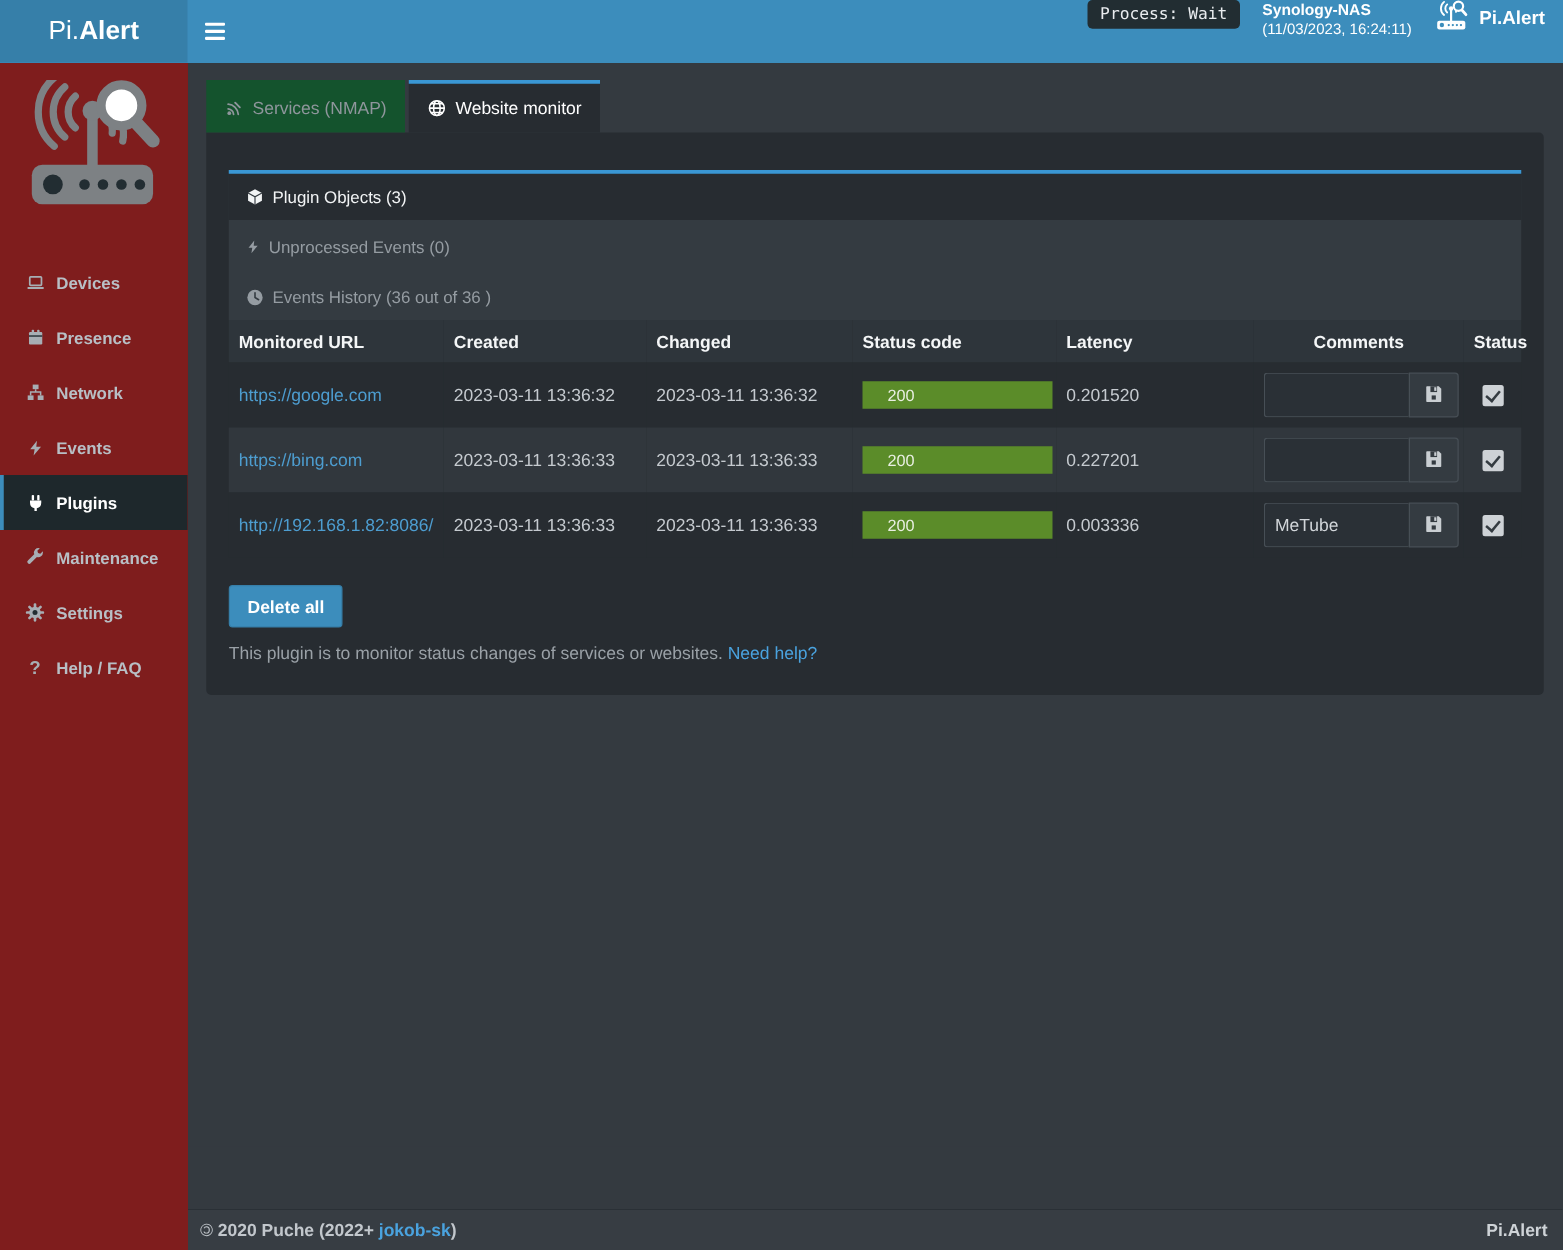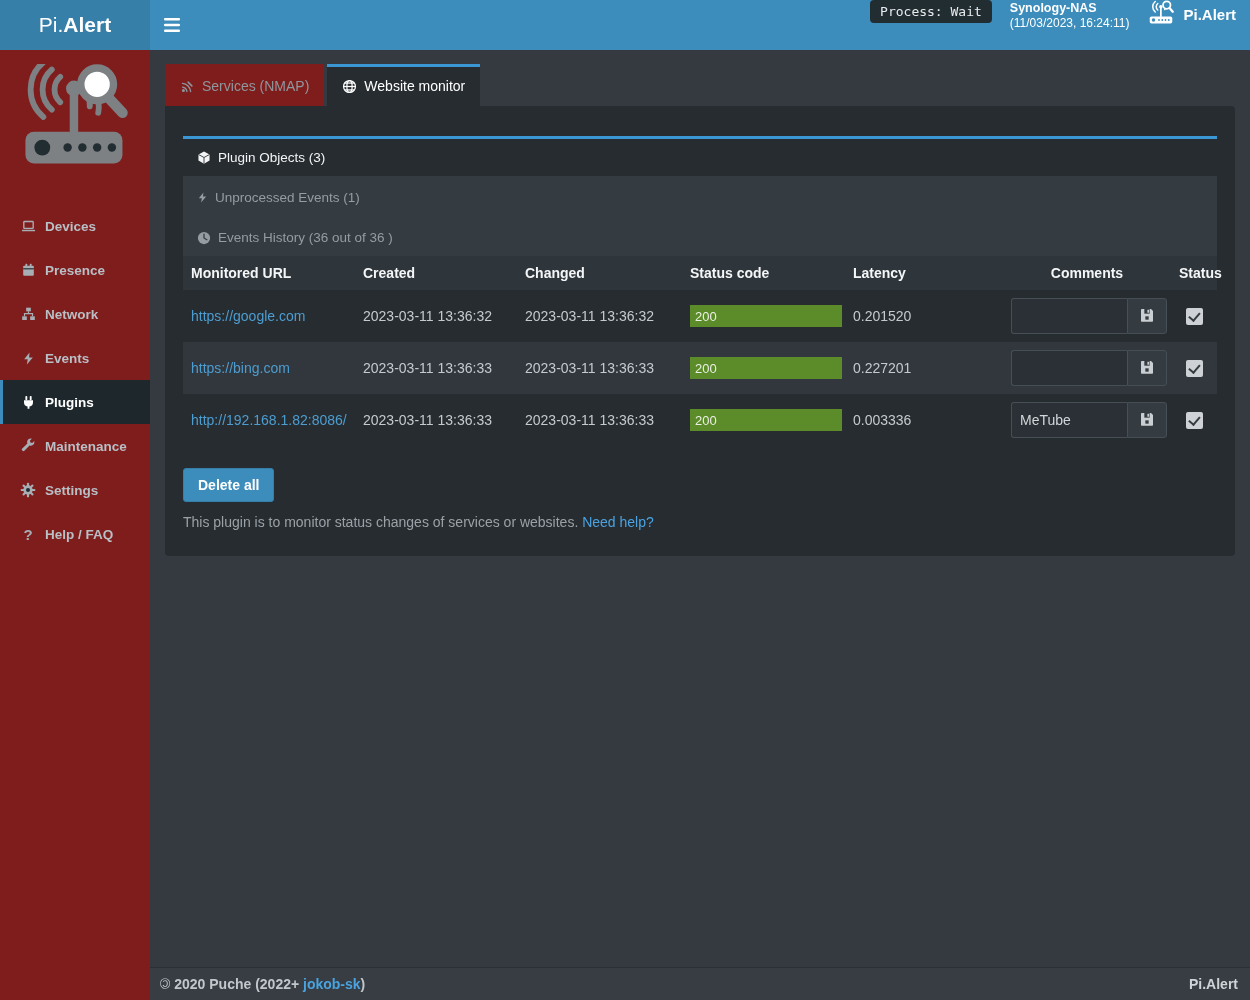--- a/index.html
+++ b/index.html
@@ -36,21 +36,21 @@
   .page-header { display:flex; align-items:center; gap:10px; padding:8px 2px 14px 2px; color:#c9ced3; }
   .page-header h1 { font-size:24px; font-weight:400; }
   .title-badge { display:inline-flex; align-items:center; justify-content:center; width:14px; height:14px;
      background:#357ca5; color:#e8f2f8; border-radius:50%; font-size:9px; font-weight:700;
      vertical-align:top; margin-left:2px; margin-top:-10px; cursor:pointer; }
   .title-plug { color:#9ba2a8; }
 
   
   .tabs-outer { display:flex; gap:3px; margin-top:6px; }
   .tab-o { display:flex; align-items:center; gap:7px; padding:11px 15px 12px; font-size:14px; cursor:pointer;
-     color:#8f969c; background:#7f1d1d; border-top:3px solid transparent; }
+     color:#8f969c; background:#14532d; border-top:3px solid transparent; }
   .tab-o.active { background:#272c31; border-top-color:#3a97d4; color:#fff; font-weight:400; }
   .tab-o .t-icon { display:flex; color:inherit; }
 
   
   .panel { background:#272c31; border-radius:0 4px 4px 4px; padding:30px 18px 26px 18px; min-height:331px; }
 
   
   .tabs-inner { display:flex; background:#343b41; border-radius:4px 4px 0 0;flex-direction:column; }
   .tab-i { display:flex; align-items:center; gap:7px; padding:11px 14px; font-size:13.5px; color:#959ca2;
      cursor:pointer; border-top:3px solid transparent; }
@@ -60,21 +60,21 @@
   
   table { width:100%; border-collapse:collapse; table-layout:fixed; }
   thead th { background:#2e353b; color:#f4f6f7; font-weight:700; font-size:14px; text-align:left; padding:9px 8px; }
   th.c-url{width:172px;} th.c-created{width:162px;} th.c-changed{width:165px;}
   th.c-status{width:163px;} th.c-lat{width:158px;} th.c-comm{width:168px; text-align:center;} th.c-chk{width:46px; text-align:center;}
   tbody tr:nth-child(odd) { background:#272c31; }
   tbody tr:nth-child(even) { background:#31373d; }
   tbody td { padding:4px 8px; height:42px; vertical-align:middle; color:#c5cacf; font-size:14px; }
   td a { color:#4d9dd0; text-decoration:none; cursor:pointer; }
   .status-bar { width:152px; height:22px; background:#5b8c29; color:#e9efe2; font-size:13px;
-      display:flex; align-items:center; padding-left:5px; }
+      display:flex; align-items:center; padding-left:20px; }
   .comment-group { display:flex; width:156px; height:36px; margin:4px auto; }
   .comment-input { flex:1; min-width:0; background:#2a3036; border:1px solid #474f56; border-right:none;
       border-radius:3px 0 0 3px; color:#d2d6da; font-size:14px; padding:0 8px; outline:none; font-family:"Liberation Sans", sans-serif; }
   .save-btn { width:40px; background:#343b41; border:1px solid #474f56; border-radius:0 3px 3px 0;
       display:flex; align-items:center; justify-content:center; cursor:pointer; color:#c9ced2; }
   td.chk-cell { text-align:center; }
   input[type="checkbox"] { appearance:none; -webkit-appearance:none; width:17px; height:17px;
       background:#ced2d6; border-radius:2px; position:relative; cursor:pointer; vertical-align:middle; }
   input[type="checkbox"]:checked::after { content:""; position:absolute; left:5.5px; top:2px; width:4.5px; height:9px;
       border:solid #343b41; border-width:0 2.5px 2.5px 0; transform:rotate(40deg); }
@@ -310,21 +310,21 @@
             </svg>
         </span>
         <span>Plugin Objects (3)</span>
       </div>
       <div class="tab-i">
         <span class="t-icon">
           <svg width="11" height="15" viewBox="0 0 24 24">
               <polygon points="14,1 4,13.5 10.5,13.5 9,23 20,10 13,10" fill="currentColor"></polygon>
             </svg>
         </span>
-        <span>Unprocessed Events (1)</span>
+        <span>Unprocessed Events (0)</span>
       </div>
       <div class="tab-i">
         <span class="t-icon">
           <svg width="14" height="14" viewBox="0 0 24 24">
               <circle cx="12" cy="12" r="10.5" fill="currentColor"></circle>
               <path d="M12 5.5 V12 l5 3" fill="none" stroke="#343b41" stroke-width="2.2" stroke-linecap="round"></path>
             </svg>
         </span>
         <span>Events History (36 out of 36 )</span>
       </div>

